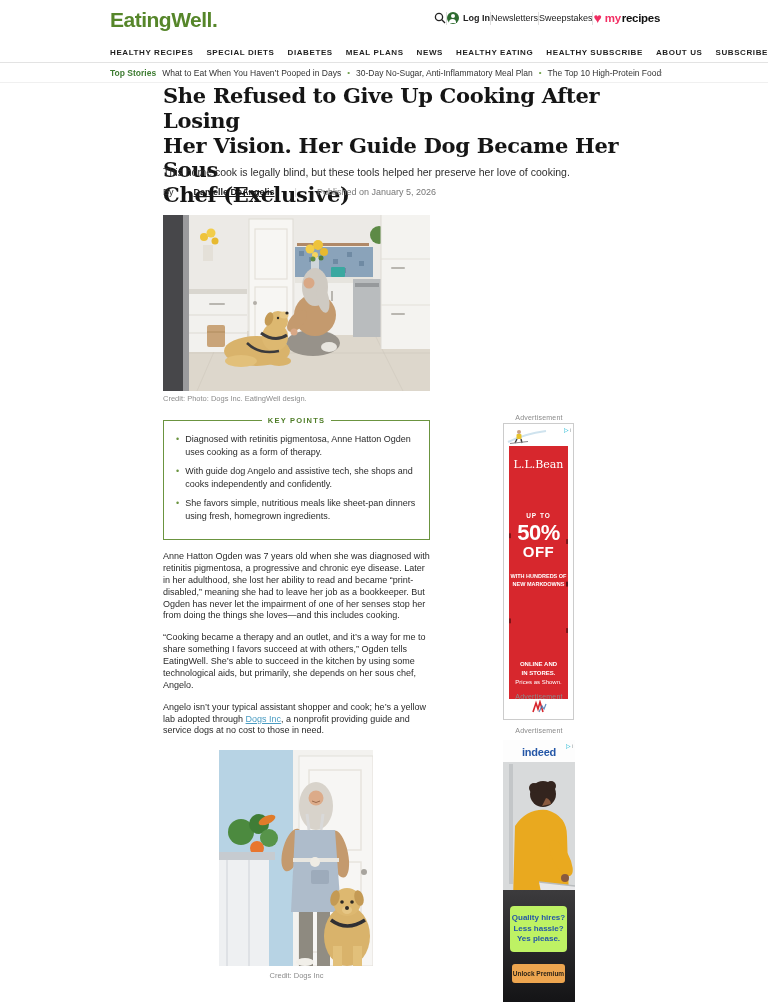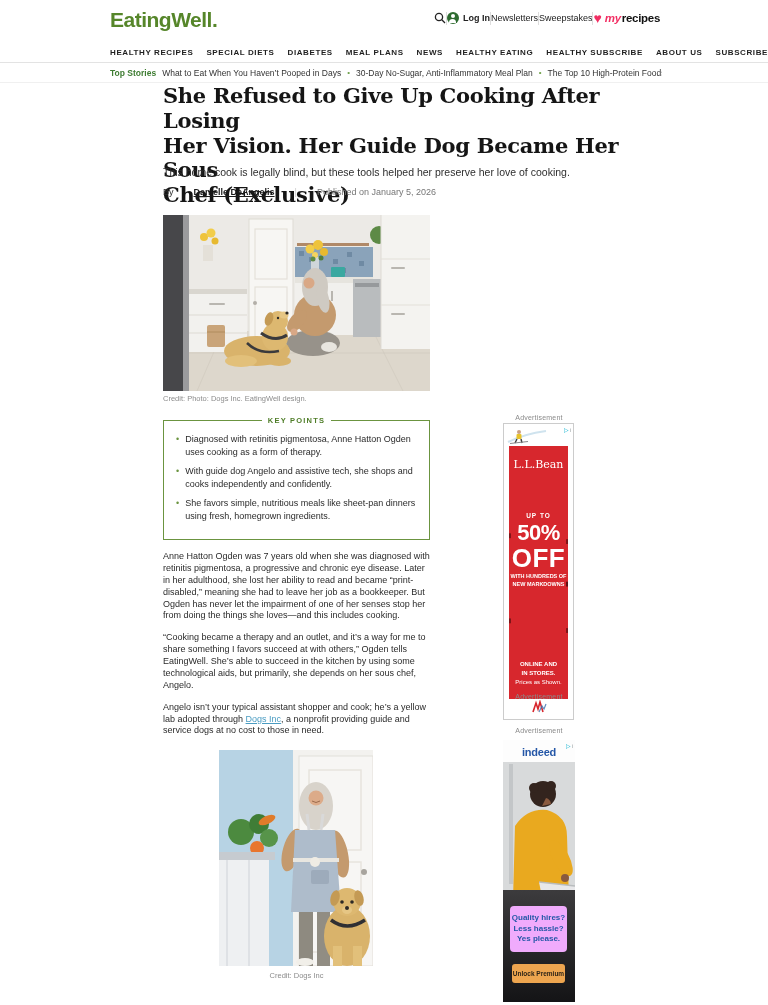--- a/index.html
+++ b/index.html
@@ -12,21 +12,21 @@
   .logo::after { content:"."; }
   .header-right { right:108px; top:11px; display:flex; align-items:center; font-size:9px; color:#222; }
   .hdr-divider { width:1px; height:13px; background:#ddd; }
   .hdr-link { cursor:pointer; white-space:nowrap; }
   .login-wrap { display:flex; align-items:center; gap:4px; font-weight:bold; cursor:pointer; }
   .user-badge { width:12px; height:12px; border-radius:50%; background:#2e6b30; position:relative; display:inline-block; }
   .user-badge::before { content:""; position:absolute; left:4px; top:2px; width:4px; height:4px; border-radius:50%; background:#fff; }
   .user-badge::after { content:""; position:absolute; left:2.5px; top:6.5px; width:7px; height:4px; border-radius:4px 4px 0 0; background:#fff; }
   .myrecipes { display:flex; align-items:center; gap:3px; cursor:pointer; }
   .heart { color:#f22e63; font-size:14px; line-height:1; }
-  .mr-my { color:#f22e63; font-weight:800; font-size:11.5px; letter-spacing:-0.3px;font-style:italic; }
+  .mr-my { color:#f22e63; font-weight:800; font-size:11.5px; letter-spacing:-0.3px; }
   .mr-recipes { color:#111; font-weight:800; font-size:11.5px; letter-spacing:-0.3px; margin-left:-2px; }
 
   
   .main-nav { left:110px; top:42px; width:548px; height:20px; display:flex; align-items:center; gap:13px; font-size:8px; font-weight:bold; letter-spacing:0.6px; color:#1f1f1f; }
   .nav-item { cursor:pointer; white-space:nowrap; }
   .nav-subscribe { margin-left:auto; }
   .rule { left:0; width:768px; height:1px; background:#e3e3e3; }
 
   
   .top-stories { left:110px; top:63px; width:552px; height:19px; display:flex; align-items:center; gap:6px; font-size:8.5px; color:#333; white-space:nowrap; overflow:hidden; }
@@ -65,30 +65,30 @@
   .ad-label { width:72px; text-align:center; font-size:7px; color:#8a8a8a; letter-spacing:0.2px; }
   .ad1 { left:503px; top:423px; width:71px; height:297px; background:#fff; border:1px solid #ccc; cursor:pointer; }
   .ad2 { left:503px; top:740px; width:72px; height:262px; background:#fff; overflow:hidden; cursor:pointer; }
   .adchoices { position:absolute; top:2px; right:2px; font-size:6px; color:#00aecd; display:flex; gap:1px; align-items:center; z-index:5; cursor:pointer; }
   .adchoices .ac-i { color:#9aa0a3; }
 
   .llb-red { position:absolute; left:5px; right:5px; top:22px; bottom:20px; background:#d7272d; color:#fff; text-align:center; }
   .llb-brand { position:absolute; top:12px; left:0; right:0; font-family:"DejaVu Serif", serif; font-size:11px; }
   .llb-upto { position:absolute; top:66px; left:0; right:0; font-size:6.5px; font-weight:bold; letter-spacing:1px; }
   .llb-50 { position:absolute; top:74px; left:0; right:0; font-size:22px; font-weight:800; letter-spacing:-0.5px; }
-  .llb-off { position:absolute; top:97px; left:0; right:0; font-size:26px; font-weight:800; letter-spacing:0.5px; }
+  .llb-off { position:absolute; top:97px; left:0; right:0; font-size:15px; font-weight:800; letter-spacing:0.5px; }
   .llb-sub { position:absolute; top:126px; left:0; right:0; font-size:5.5px; font-weight:bold; line-height:1.5; }
   .llb-bottom { position:absolute; bottom:12px; left:0; right:0; font-size:6px; font-weight:bold; line-height:1.5; }
   .llb-prices { font-weight:normal; }
   .llb-logo { position:absolute; bottom:2px; left:0; right:0; text-align:center; }
   .skier { position:absolute; top:2px; left:2px; }
 
   .ad2-dark { position:absolute; left:0; top:150px; right:0; bottom:0; background:linear-gradient(#3c3b3d,#141416); }
   .indeed-logo { position:absolute; top:6px; left:0; right:0; text-align:center; color:#2557a7; font-weight:800; font-size:11px; letter-spacing:-0.2px; z-index:4; }
-  .ad2-card { position:absolute; left:7px; right:8px; top:166px; height:46px; background:#f0abfc; border-radius:4px; z-index:6;
+  .ad2-card { position:absolute; left:7px; right:8px; top:166px; height:46px; background:#bef264; border-radius:4px; z-index:6;
               display:flex; flex-direction:column; justify-content:center; color:#2557a7; font-weight:bold; font-size:8px; line-height:1.35; text-align:center; }
   .ad2-btn { position:absolute; left:9px; right:10px; top:224px; height:19px; background:#eda54f; border-radius:3px; z-index:6; border:none;
              display:flex; align-items:center; justify-content:center; font-size:6.5px; font-weight:bold; color:#2d2417; cursor:pointer; font-family:"Liberation Sans", sans-serif; }
 </style>
 </head>
 <body>
 
 <div class="page">
 
   <div class="abs logo">EatingWell</div>

